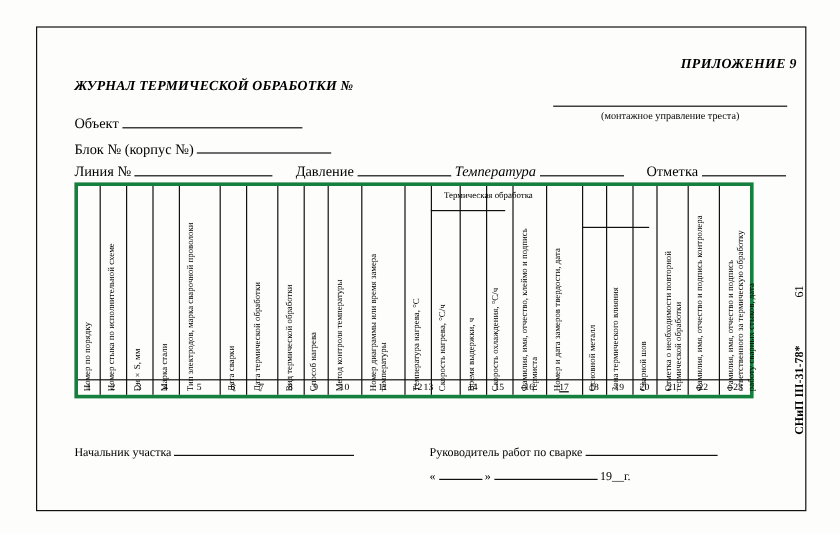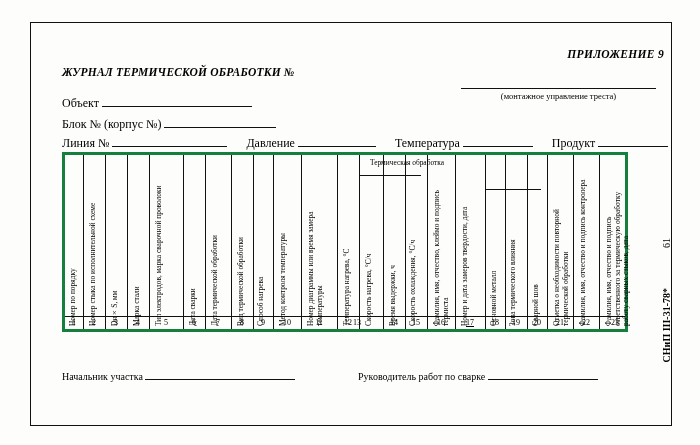--- a/index.html
+++ b/index.html
@@ -151,23 +151,23 @@
   <div class="field" style="left:62px;top:117px;">
     <span class="lbl">Блок № (корпус №)</span>
     <span class="rule" style="width:112px;"></span>
   </div>
 
   <div class="field" style="left:62px;top:136px;">
     <span class="lbl">Линия №</span>
     <span class="rule" style="width:115px;"></span>
     <span class="lbl" style="margin-left:16px;">Давление</span>
     <span class="rule" style="width:78px;"></span>
-    <span class="lbl" style="margin-left:16px;">Температура</span>
+    <span class="lbl" style="font-style:italic;">Температура</span>
     <span class="rule" style="width:70px;"></span>
-    <span class="lbl" style="margin-left:16px;">Продукт</span>
+    <span class="lbl" style="margin-left:16px;">Отметка</span>
     <span class="rule" style="width:70px;"></span>
   </div>
 
   <div class="tbl">
 
     <div class="colline" style="left:18px;"></div>
     <div class="colline" style="left:40px;"></div>
     <div class="colline" style="left:62px;"></div>
     <div class="colline" style="left:84px;"></div>
     <div class="colline" style="left:118px;"></div>
@@ -246,16 +246,23 @@
 
   <div class="footer-left">
     <span>Начальник участка</span>
     <span class="rule" style="width:150px;"></span>
   </div>
   <div class="footer-right">
     <span>Руководитель работ по сварке</span>
     <span class="rule" style="width:110px;"></span>
   </div>
 
+  <div class="footer-right2">
+    <span>«</span>
+    <span class="rule" style="width:36px;"></span>
+    <span>»</span>
+    <span class="rule" style="width:86px;"></span>
+    <span>19__г.</span>
+  </div>
 
   <div class="side-page">61</div>
   <div class="side-code">СНиП III-31-78*</div>
 </div>
 
 </body></html>

